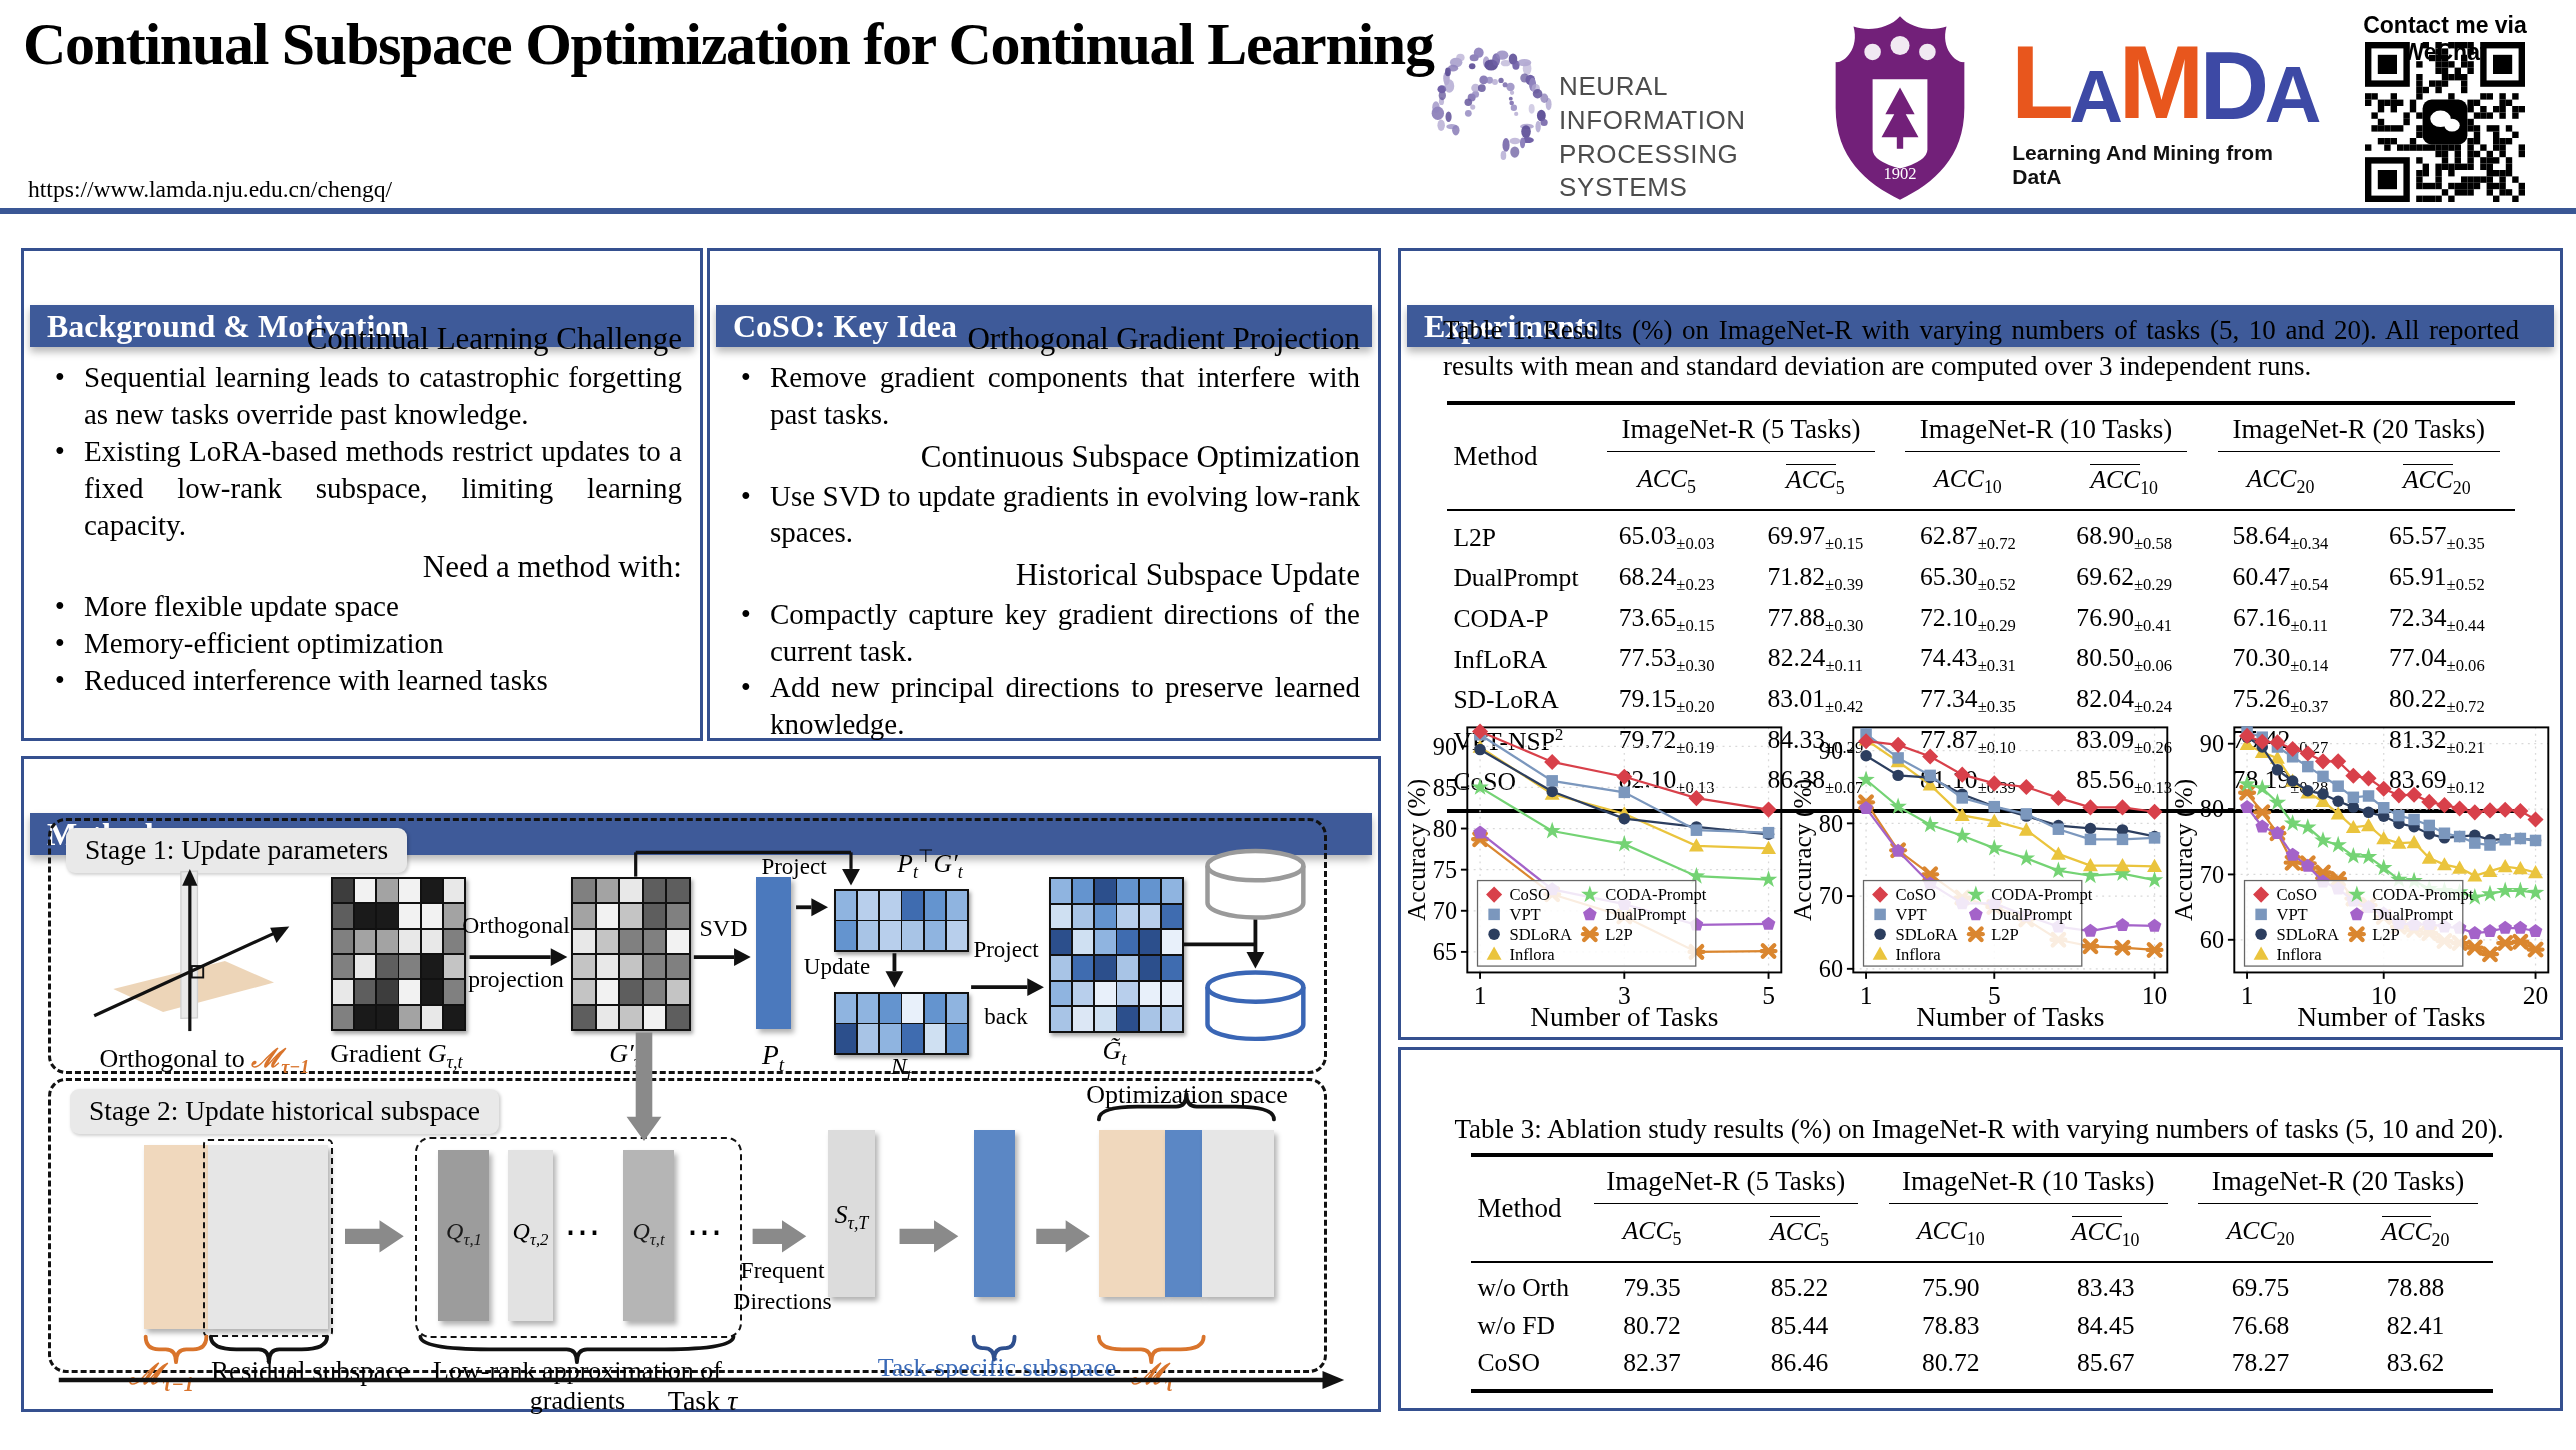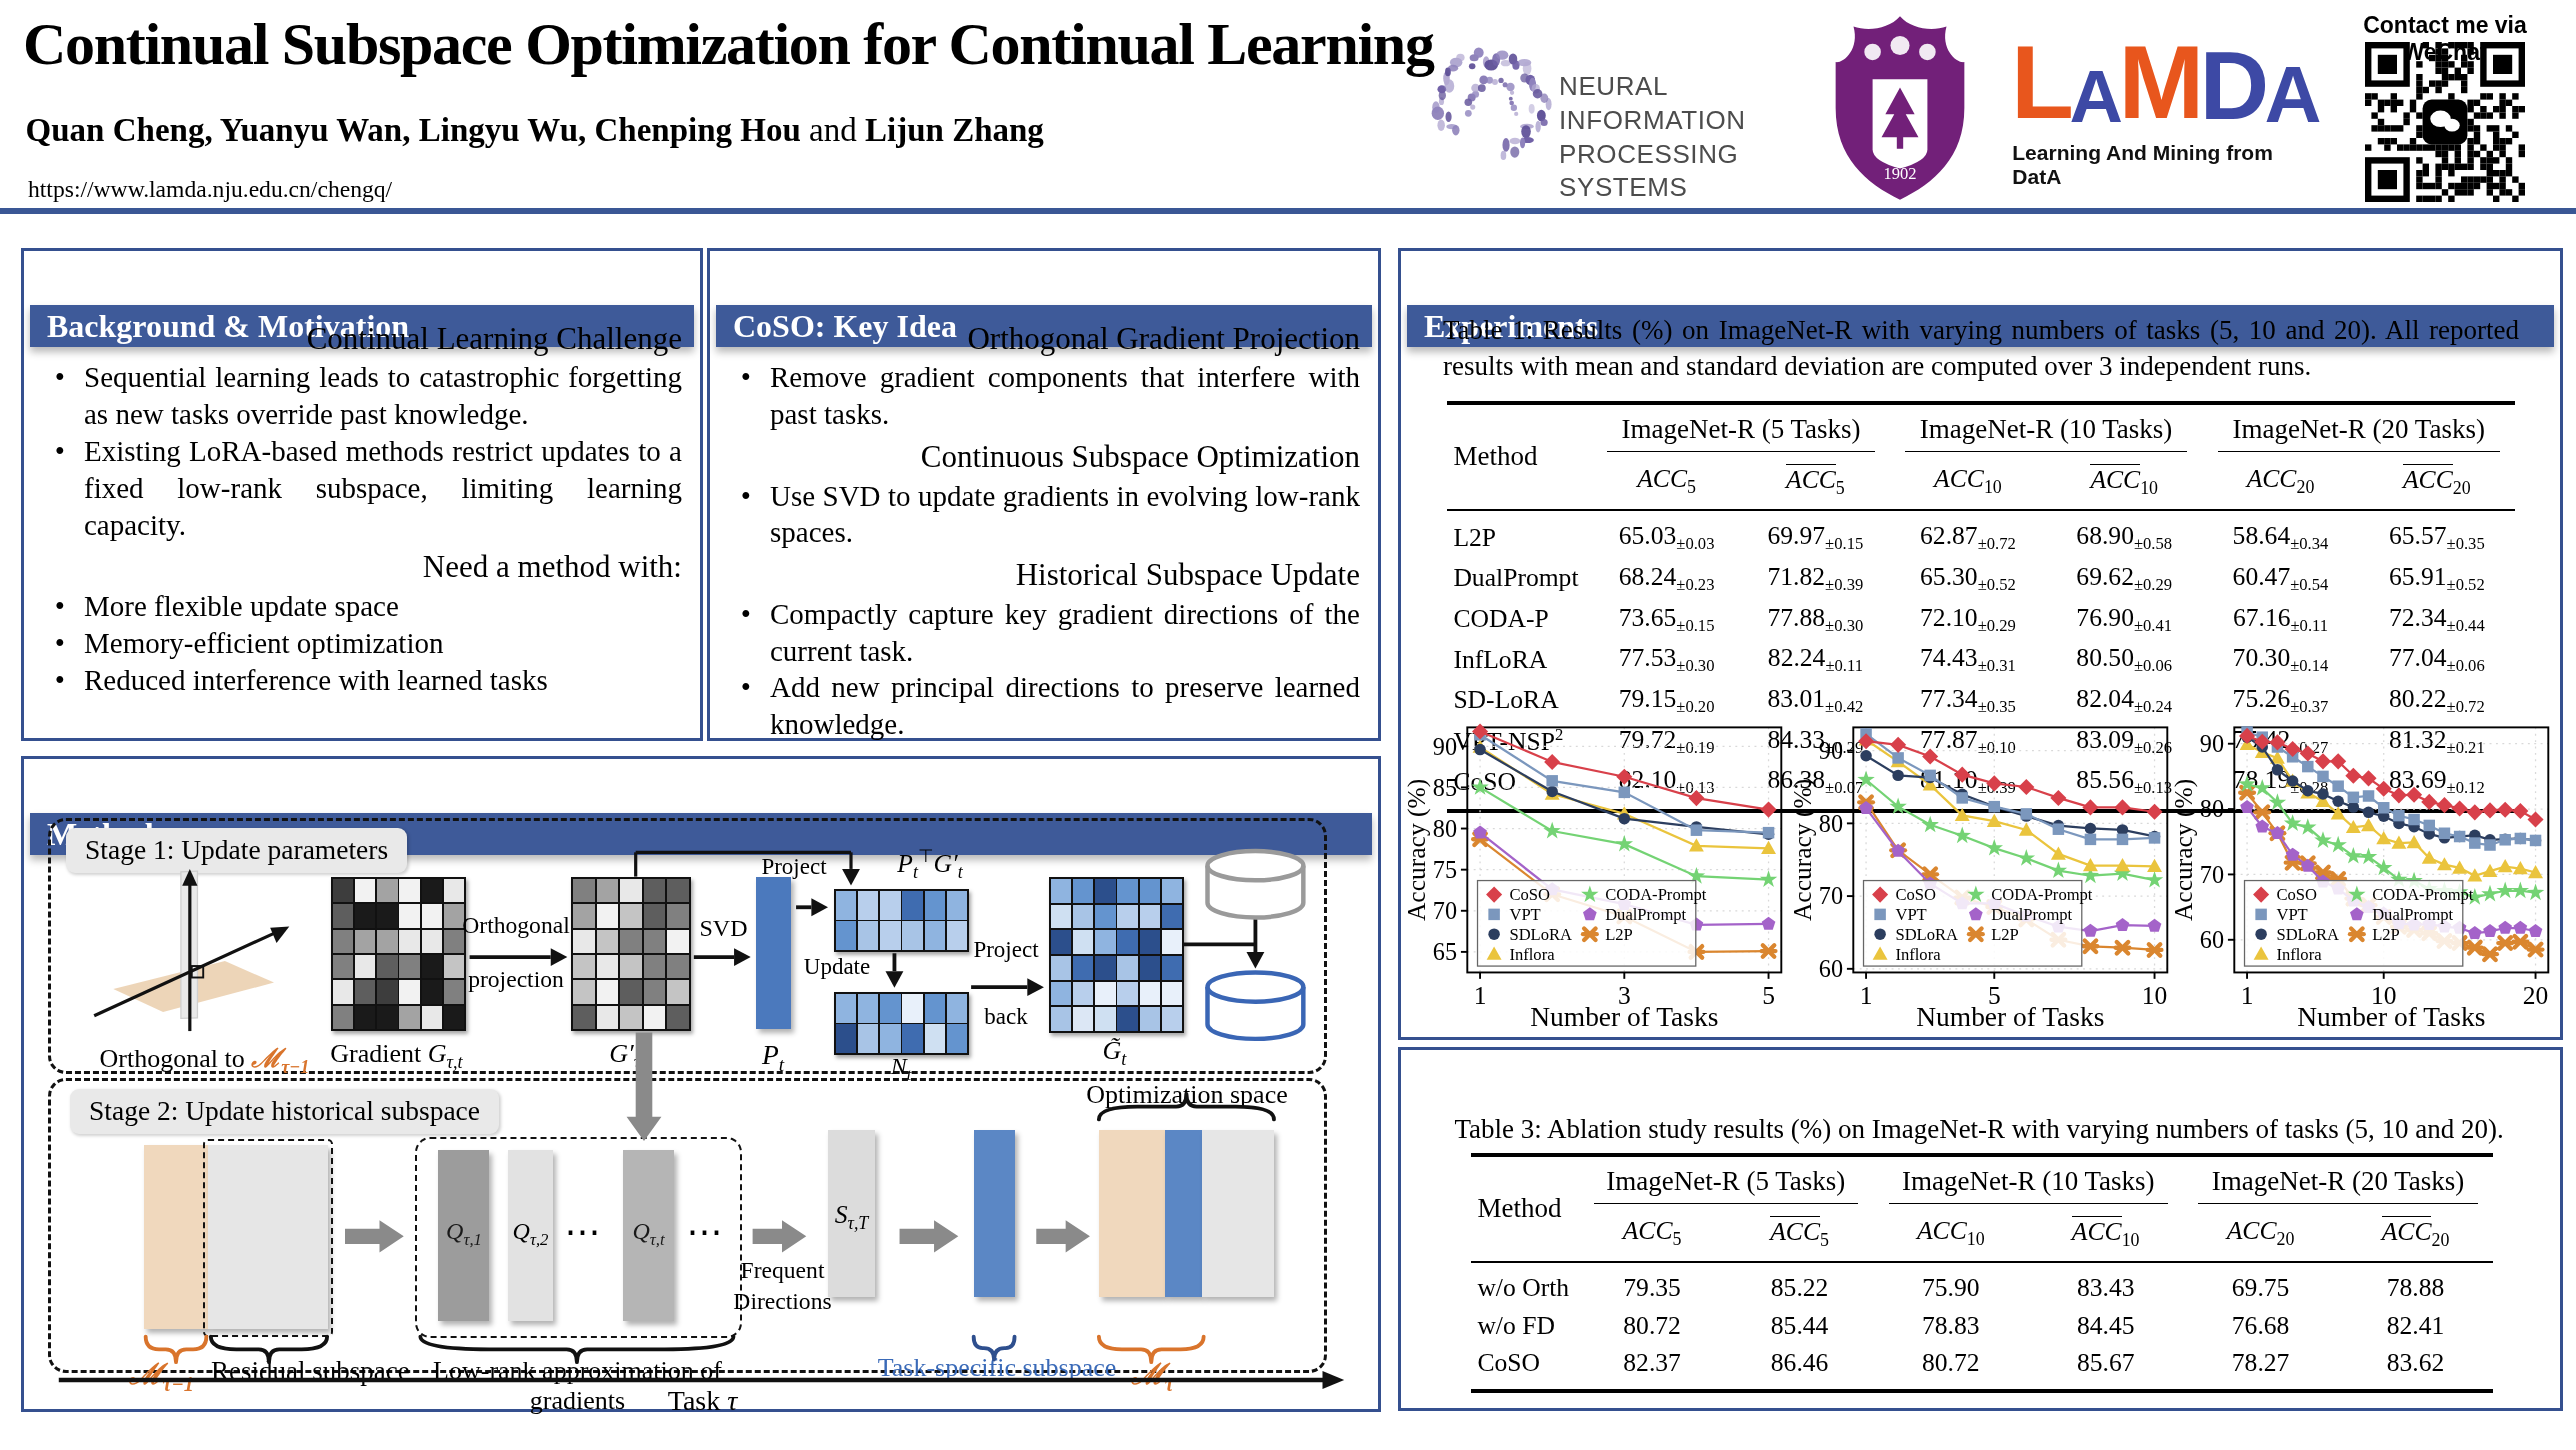--- a/index.html
+++ b/index.html
@@ -36,23 +36,20 @@
   .accbar{display:inline-block;border-top:1.9px solid #000;padding-top:1.9px;line-height:1;}
   .legend-sans{font-family:"Liberation Sans",sans-serif;}
   svg text{font-family:"Liberation Serif",serif;}
 </style>
 </head>
 <body>
 
 <div id="poster">
 
   <div class="abs" style="left:23px;top:10.2px;font-size:60px;font-weight:700;letter-spacing:-1.3px;white-space:nowrap;">Continual Subspace Optimization for Continual Learning</div>
-  <div class="abs" style="left:25.6px;top:112px;font-size:33px;white-space:nowrap;">
-    <span style="font-weight:700;">Quan Cheng, Yuanyu Wan, Lingyu Wu, Chenping Hou</span><span> and </span><span style="font-weight:700;">Lijun Zhang</span>
-  </div>
   <div class="abs" style="left:28px;top:176px;font-size:23.6px;">https://www.lamda.nju.edu.cn/chengq/</div>
   <div class="abs" style="left:0;top:208px;width:2576px;height:5.8px;background:#3a5795;"></div>
 
   <div class="abs" style="left:1417px;top:33px;width:409px;height:144px;">
     <svg id="nipsdots" width="137" height="144" style="position:absolute;left:0;top:0;" viewBox="0 0 215 225">
         <ellipse cx="60.91804628867456" cy="151.96921428440777" rx="5.807677617995068" ry="8.23956905119121" fill="#6f5fa6" opacity="0.6996192052843981"></ellipse>
         <ellipse cx="54.55060588223694" cy="146.45021017484498" rx="8.516283301403746" ry="4.114744880236685" fill="#8f83bd" opacity="0.7026304714730941"></ellipse>
         <ellipse cx="37.91344063910043" cy="144.35707031870749" rx="5.884388853562996" ry="9.008952755481005" fill="#b3a9d1" opacity="0.7902866818825715"></ellipse>
         <ellipse cx="49.53736926175158" cy="130.98636785462182" rx="4.805424745893106" ry="8.277633531950414" fill="#5d4e96" opacity="0.846180072554853"></ellipse>
         <ellipse cx="32.70323772339306" cy="125.50967995467539" rx="9.715542244492099" ry="10.606989020481706" fill="#6f5fa6" opacity="0.746186700637918"></ellipse>

